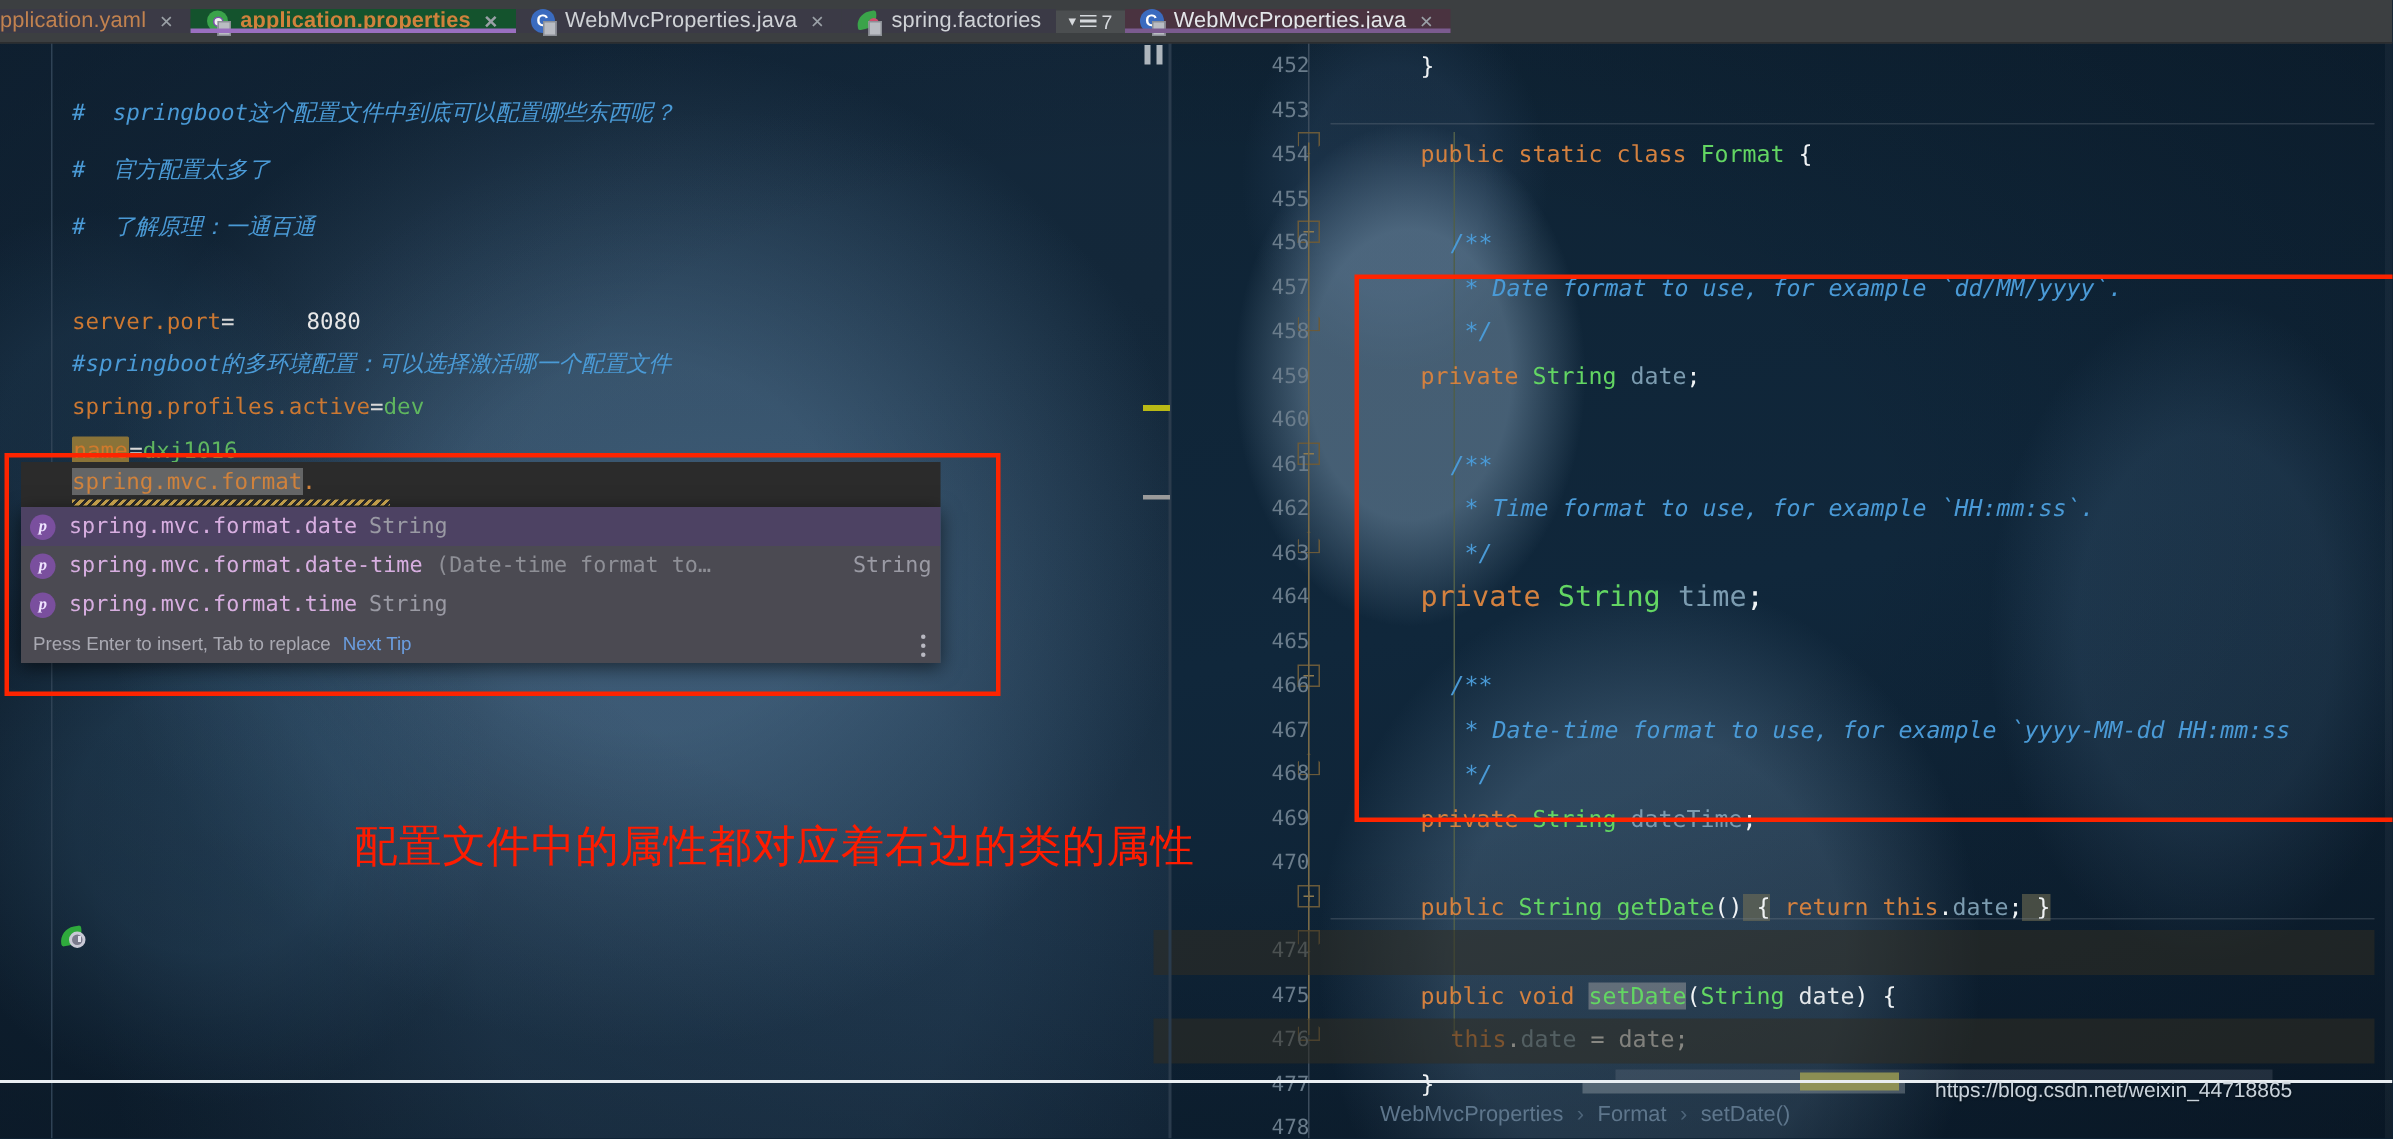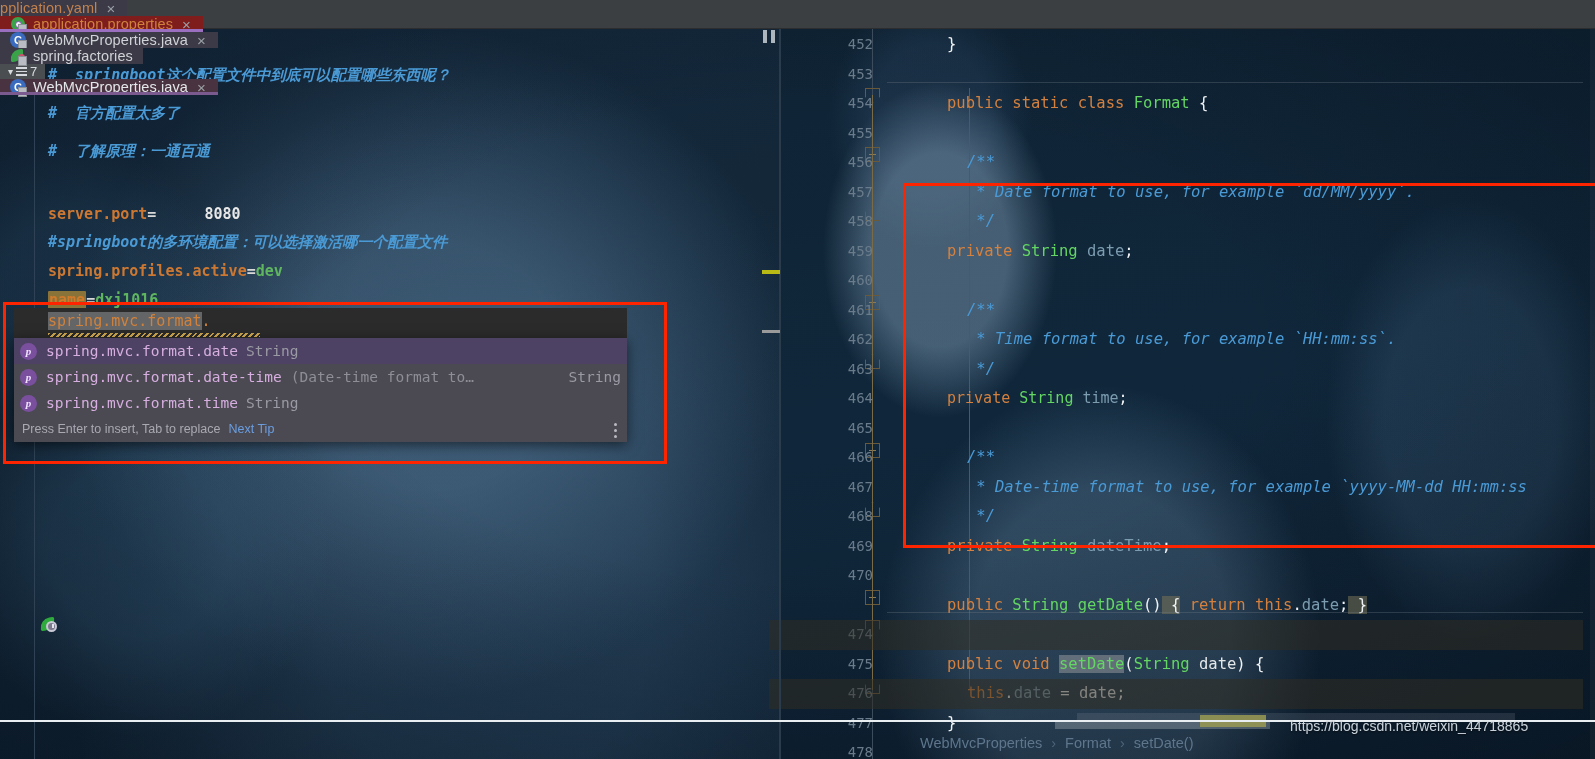--- a/index.html
+++ b/index.html
@@ -31,27 +31,27 @@
       radial-gradient(ellipse 120px 150px at 150px 120px, rgba(35,60,85,.55) 0 50%, rgba(0,0,0,0) 85%),
       radial-gradient(ellipse 260px 300px at 320px 640px, rgba(120,155,185,.30) 0 50%, rgba(0,0,0,0) 85%),
       radial-gradient(ellipse 170px 260px at 690px 420px, rgba(90,130,165,.22) 0 50%, rgba(0,0,0,0) 85%),
       linear-gradient(170deg,#0f2334 0%,#10273b 50%,#0d1f30 100%);
   }
   .bg .vignette{position:absolute;inset:0;
     background:radial-gradient(ellipse at 50% 45%, rgba(0,0,0,0) 40%, rgba(5,14,24,.45) 100%);}
 
   
   .tabbar{position:absolute;left:0;top:0;width:1595px;height:28px;z-index:20;
-          background:#3c3f41;display:flex;align-items:flex-start;
+          background:#3c3f41;display:flex;align-items:center;
           font-family:"Liberation Sans",sans-serif;font-size:14.5px;
-          border-bottom:1px solid #2b2d2f;flex-direction:column;}
+          border-bottom:1px solid #2b2d2f;}
   .tab{display:flex;align-items:center;gap:7px;padding:0 10px;position:relative;
        color:#c4814e;white-space:nowrap;cursor:default;}
   .tab.t0{background:#3b3a46;color:#c2824f;padding-left:0;}
-  .tab.t1{background:#7f1d1d;color:#d0823c;}
+  .tab.t1{background:#14532d;color:#d0823c;font-weight:bold;}
   .tab.t1::after{content:"";position:absolute;left:0;right:0;bottom:0;height:3px;background:#9a6fc0;}
   .tab.t2{background:#3b3a46;color:#cfd2d6;}
   .tab.t3{background:#3b3a46;color:#cfd2d6;}
   .tab.t4{background:#4a3340;color:#e4e7ea;}
   .tab.t4::after{content:"";position:absolute;left:0;right:0;bottom:0;height:3px;background:#7b5b8f;}
   .tab .label{letter-spacing:.1px;}
   .tab .x{color:#9aa0a6;font-size:15px;line-height:1;padding:0 2px;}
 
   .ico{width:16px;height:16px;position:relative;flex:none;display:inline-block;}
   
@@ -73,21 +73,21 @@
   .ico.java .pg{position:absolute;left:8px;top:8px;width:7px;height:8px;background:#b9bcc2;border:1px solid #8c9097;}
 
   .tabcount{display:flex;align-items:center;gap:3px;background:#4b4e50;color:#d6d9dd;
             padding:0 8px;font-family:"Liberation Sans",sans-serif;font-size:13px;}
   .tabcount .cv{font-size:10px;}
   .tabcount .lines{display:inline-block;width:11px;}
   .tabcount .lines i{display:block;height:1.6px;background:#d6d9dd;margin:2px 0;}
 
   
   .pane{position:absolute;top:28px;z-index:10;}
-  .pane-left{left:0;width:688px;height:731px;font-weight:bold;}
+  .pane-left{left:0;width:688px;height:731px;}
   .pane-right{left:769px;width:814px;height:643px;}
   .splitter{position:absolute;left:779px;top:28px;width:2px;height:731px;background:#2a3b4c;z-index:14;}
 
   .gutter-left{position:absolute;left:0;top:0;width:34px;height:731px;}
   .gutter-line{position:absolute;left:34px;top:0;width:1px;height:731px;background:#2f4255;}
 
   .code{position:absolute;left:0;top:0;white-space:pre;
         font-family:"DejaVu Sans Mono","Liberation Mono",monospace;}
   .ln{position:absolute;white-space:pre;line-height:29.5px;height:29.5px;}
 
@@ -381,21 +381,21 @@
           <div class="ln" style="left: 60px; top: 61px; font-size: 15.5px;"><span class="c-kw">public</span><span class="c-plain"> </span><span class="c-kw">static</span><span class="c-plain"> </span><span class="c-kw">class</span><span class="c-plain"> </span><span class="c-type">Format</span><span class="c-white"> {</span></div>
           <div class="ln" style="left: 0px; top: 90.5px; font-size: 15.5px;"></div>
           <div class="ln" style="left: 80px; top: 120px; font-size: 15.5px;"><span class="c-comment">/**</span></div>
           <div class="ln" style="left: 80px; top: 149.5px; font-size: 15.5px;"><span class="c-comment"> * Date format to use, for example `dd/MM/yyyy`.</span></div>
           <div class="ln" style="left: 80px; top: 179px; font-size: 15.5px;"><span class="c-comment"> */</span></div>
           <div class="ln" style="left: 60px; top: 208.5px; font-size: 15.5px;"><span class="c-kw">private</span><span class="c-plain"> </span><span class="c-type">String</span><span class="c-plain"> </span><span class="c-field">date</span><span class="c-white">;</span></div>
           <div class="ln" style="left: 0px; top: 238px; font-size: 15.5px;"></div>
           <div class="ln" style="left: 80px; top: 267.5px; font-size: 15.5px;"><span class="c-comment">/**</span></div>
           <div class="ln" style="left: 80px; top: 297px; font-size: 15.5px;"><span class="c-comment"> * Time format to use, for example `HH:mm:ss`.</span></div>
           <div class="ln" style="left: 80px; top: 326.5px; font-size: 15.5px;"><span class="c-comment"> */</span></div>
-          <div class="ln" style="left: 60px; top: 356px; font-size: 15px;"><span class="c-kw">private</span><span class="c-plain"> </span><span class="c-type">String</span><span class="c-plain"> </span><span class="c-field">time</span><span class="c-white">;</span></div>
+          <div class="ln" style="left: 60px; top: 356px; font-size: 19px;"><span class="c-kw">private</span><span class="c-plain"> </span><span class="c-type">String</span><span class="c-plain"> </span><span class="c-field">time</span><span class="c-white">;</span></div>
           <div class="ln" style="left: 0px; top: 385.5px; font-size: 15.5px;"></div>
           <div class="ln" style="left: 80px; top: 415px; font-size: 15.5px;"><span class="c-comment">/**</span></div>
           <div class="ln" style="left: 80px; top: 444.5px; font-size: 15.5px;"><span class="c-comment"> * Date-time format to use, for example `yyyy-MM-dd HH:mm:ss</span></div>
           <div class="ln" style="left: 80px; top: 474px; font-size: 15.5px;"><span class="c-comment"> */</span></div>
           <div class="ln" style="left: 60px; top: 503.5px; font-size: 15.5px;"><span class="c-kw">private</span><span class="c-plain"> </span><span class="c-type">String</span><span class="c-plain"> </span><span class="c-field">dateTime</span><span class="c-white">;</span></div>
           <div class="ln" style="left: 0px; top: 533px; font-size: 15.5px;"></div>
           <div class="ln" style="left: 60px; top: 562.5px; font-size: 15.5px;"><span class="c-kw">public</span><span class="c-plain"> </span><span class="c-type">String</span><span class="c-plain"> </span><span class="c-type">getDate</span><span class="c-white">()</span><span class="c-white tokhl"> {</span><span class="c-plain"> </span><span class="c-kw">return</span><span class="c-plain"> </span><span class="c-kw">this</span><span class="c-white">.</span><span class="c-field">date</span><span class="c-white">;</span><span class="c-white tokhl"> }</span></div>
           <div class="ln" style="left: 0px; top: 592px; font-size: 15.5px;"></div>
           <div class="ln" style="left: 60px; top: 621.5px; font-size: 15.5px;"><span class="c-kw">public</span><span class="c-plain"> </span><span class="c-kw">void</span><span class="c-plain"> </span><span class="c-type tokhl2">setDate</span><span class="c-white">(</span><span class="c-type">String</span><span class="c-plain"> </span><span class="c-plain">date</span><span class="c-white">) {</span></div>
           <div class="ln" style="left: 80px; top: 651px; font-size: 15.5px;"><span class="c-kw">this</span><span class="c-white">.</span><span class="c-field">date</span><span class="c-white"> = </span><span class="c-plain">date</span><span class="c-white">;</span></div>
@@ -409,20 +409,21 @@
       <div class="sep" style="top: 584px;"></div>
     </div>
 
   <div class="gutter-icon-leaf">
     <i class="lf"></i>
       <i class="ring"></i>
   </div>
 
   <div class="redbox" id="redbox-left"></div>
   <div class="redbox" id="redbox-right"></div>
+  <div class="redtext">配置文件中的属性都对应着右边的类的属性</div>
 
   <div class="hscroll2"></div>
   <div class="hscroll"></div>
   <div class="greenchip"></div>
   <div class="bottomline"></div>
   <div class="watermark">https://blog.csdn.net/weixin_44718865</div>
   <div class="breadcrumb">
     <span>WebMvcProperties</span>
     <span class="sep2">›</span>
     <span>Format</span>

